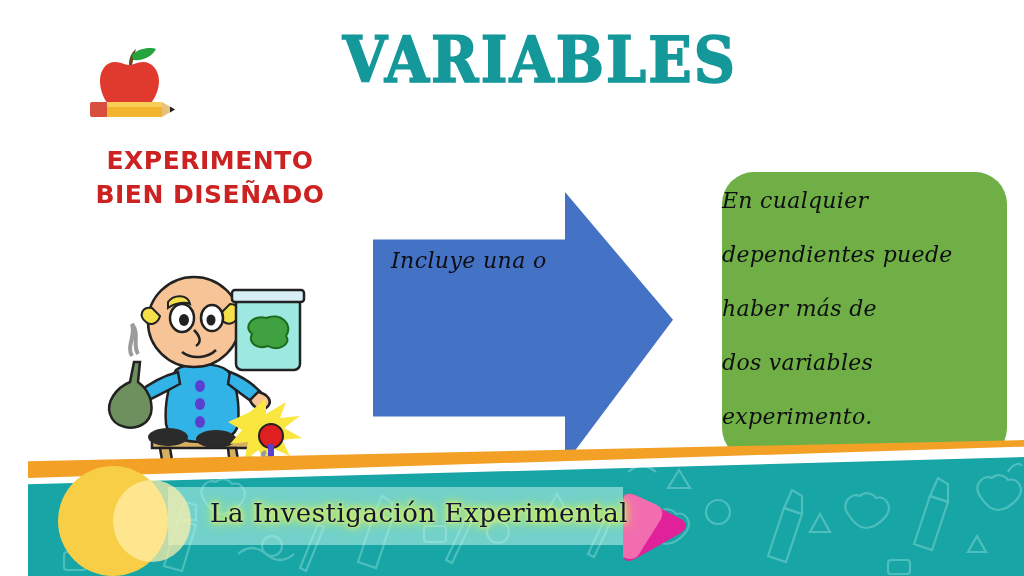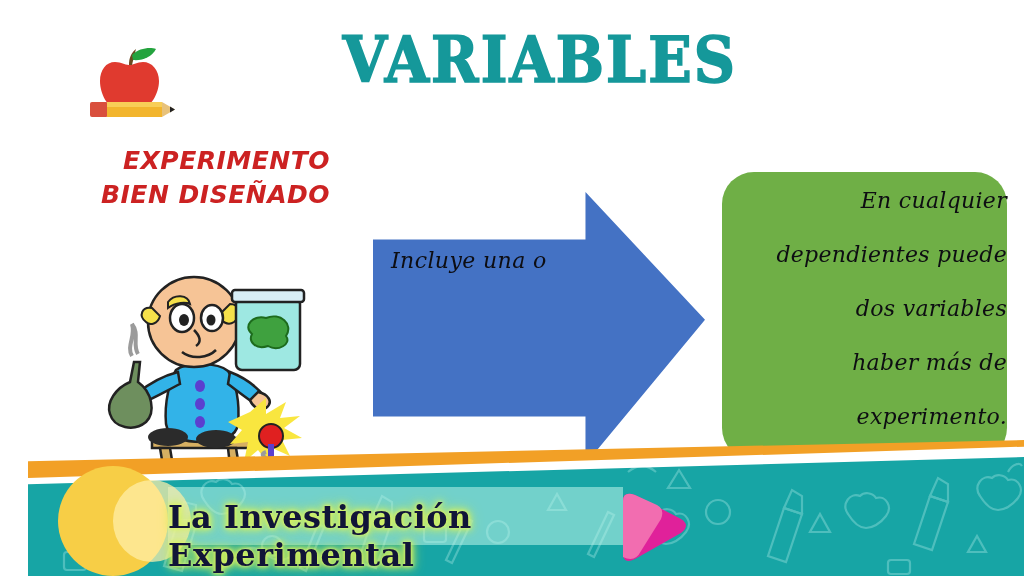--- a/index.html
+++ b/index.html
@@ -44,25 +44,24 @@
     width: 112px;
     height: 100px;
   }
 
   
   #red-heading {
     position: absolute;
     left: 62px;
     top: 144px;
     width: 240px;
-    text-align: right;
+    text-align: center;
     font-family: "DejaVu Sans", sans-serif;
     font-size: 25px;
     font-weight: bold;
-    font-style: italic;
     color: #CC2222;
     line-height: 1.35;
     letter-spacing: 0.5px;
   }
   #red-heading .ln { display: block; white-space: nowrap; }
 
   
   #scientist {
     position: absolute;
     left: 62px;
@@ -71,21 +70,20 @@
     height: 232px;
   }
 
   
   #arrow-wrap {
     position: absolute;
     left: 345px;
     top: 192px;
     width: 300px;
     height: 272px;
-    padding-left: 32px;
   }
   #arrow-shape {
     position: absolute;
     inset: 0;
     background: #4472C4;
     clip-path: polygon(0% 17.5%, 64% 17.5%, 64% 0%, 100% 47%, 64% 100%, 64% 82.5%, 0% 82.5%);
   }
   #arrow-text {
     position: absolute;
     left: 18px;
@@ -108,21 +106,21 @@
     width: 285px;
     height: 288px;
     background: #6FAF46;
     border-radius: 32px;
   }
   #green-text {
     position: absolute;
     left: 694px;
     top: 174px;
     width: 285px;
-    text-align: right;
+    text-align: left;
     font-family: "DejaVu Serif", serif;
     font-style: italic;
     font-size: 22px;
     color: #0d0d12;
     line-height: 2.45;
     letter-spacing: 0.3px;
   }
   #green-text .ln { display: block; white-space: nowrap; }
 
   
@@ -193,24 +191,24 @@
     width: 78px;
     height: 80px;
   }
 
   
   #bottom-caption {
     position: absolute;
     left: 140px;
     top: 498px;
     width: 460px;
-    text-align: left;
+    text-align: right;
     font-family: "DejaVu Serif", serif;
-    font-size: 32px;
-    font-weight: bold;
+    font-size: 26px;
+    font-weight: normal;
     color: #111538;
     letter-spacing: 0.5px;
     text-shadow:
       0 0 6px #d9f25c, 0 0 10px #d9f25c, 0 0 3px #e8ff7a,
       0 0 14px #c8ea4a;
   }
 </style>
 </head>
 <body>
 
@@ -291,22 +289,22 @@
     <div id="arrow-shape"></div>
     <div id="arrow-text">
       <span class="ln">Incluye una o</span>
     </div>
   </div>
 
   <div id="green-box"></div>
   <div id="green-text">
     <span class="ln">En cualquier</span>
     <span class="ln">dependientes puede</span>
+    <span class="ln">haber más de</span>
     <span class="ln">dos variables</span>
-    <span class="ln">haber más de</span>
     <span class="ln">experimento.</span>
   </div>
 
   <div id="bottom-band">
     <div class="band-layer" id="teal-fill"></div>
     <svg class="band-layer" id="teal-pattern" viewBox="0 0 1024 140" width="1024" height="140" aria-hidden="true">
       <g fill="none" stroke="#bdf3ee" stroke-width="2.2">
         <path d="M60 96 c-7-10 2-22 12-18 4-4 12-4 16 2 10-3 17 9 10 18 -6 8-14 12-20 12 -7 0-13-6-18-14 Z"></path>
         <path d="M88 72 c4-8 12-10 14-6"></path>
         <path d="M176 64 c-7-10 2-22 12-18 4-4 12-4 16 2 10-3 17 9 10 18 -6 8-14 12-20 12 -7 0-13-6-18-14 Z"></path>

